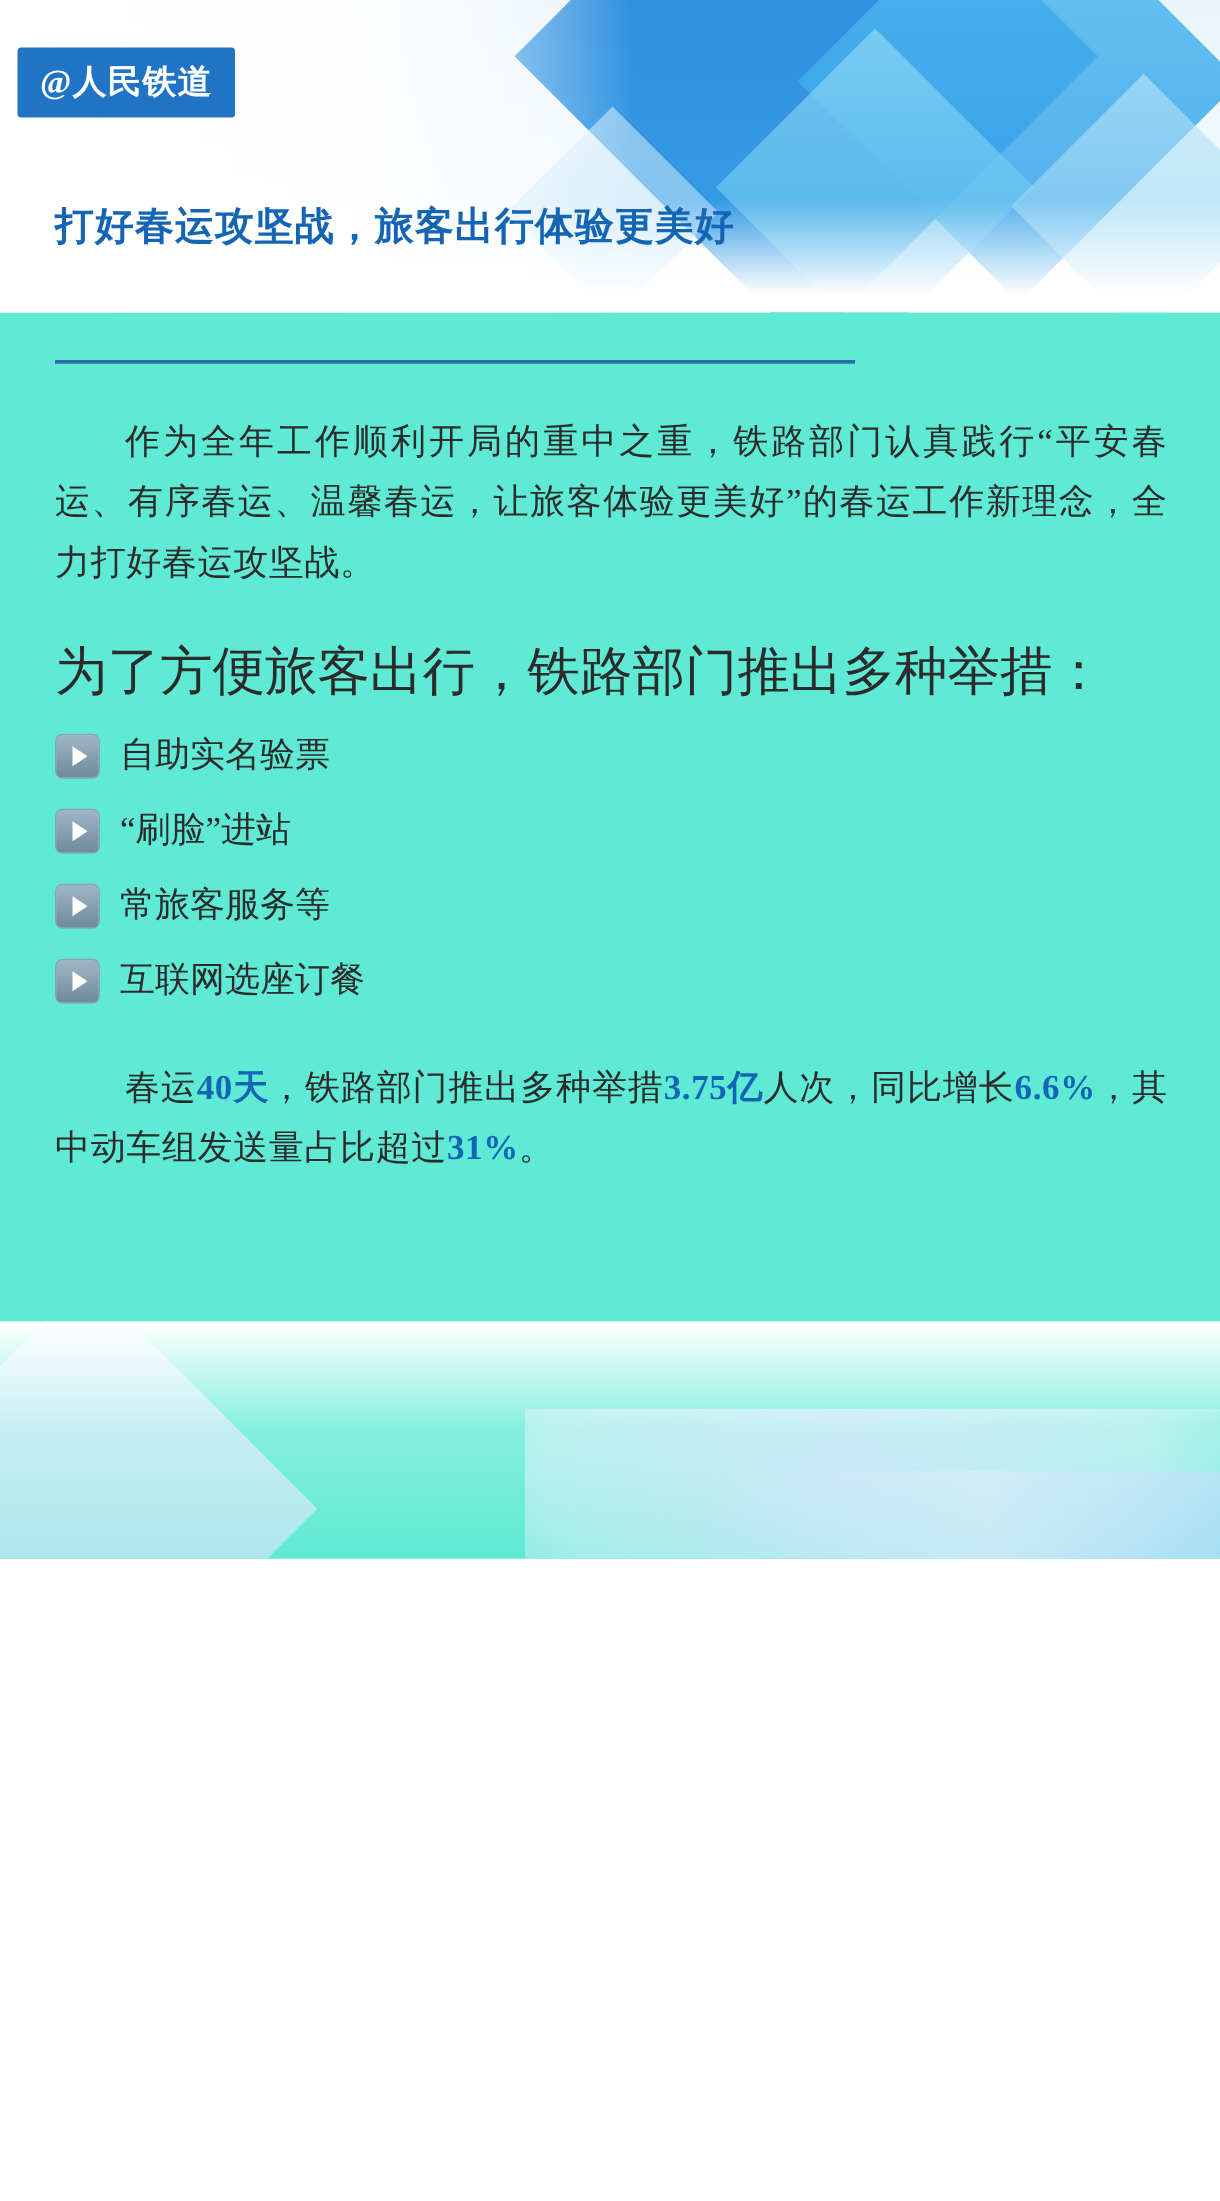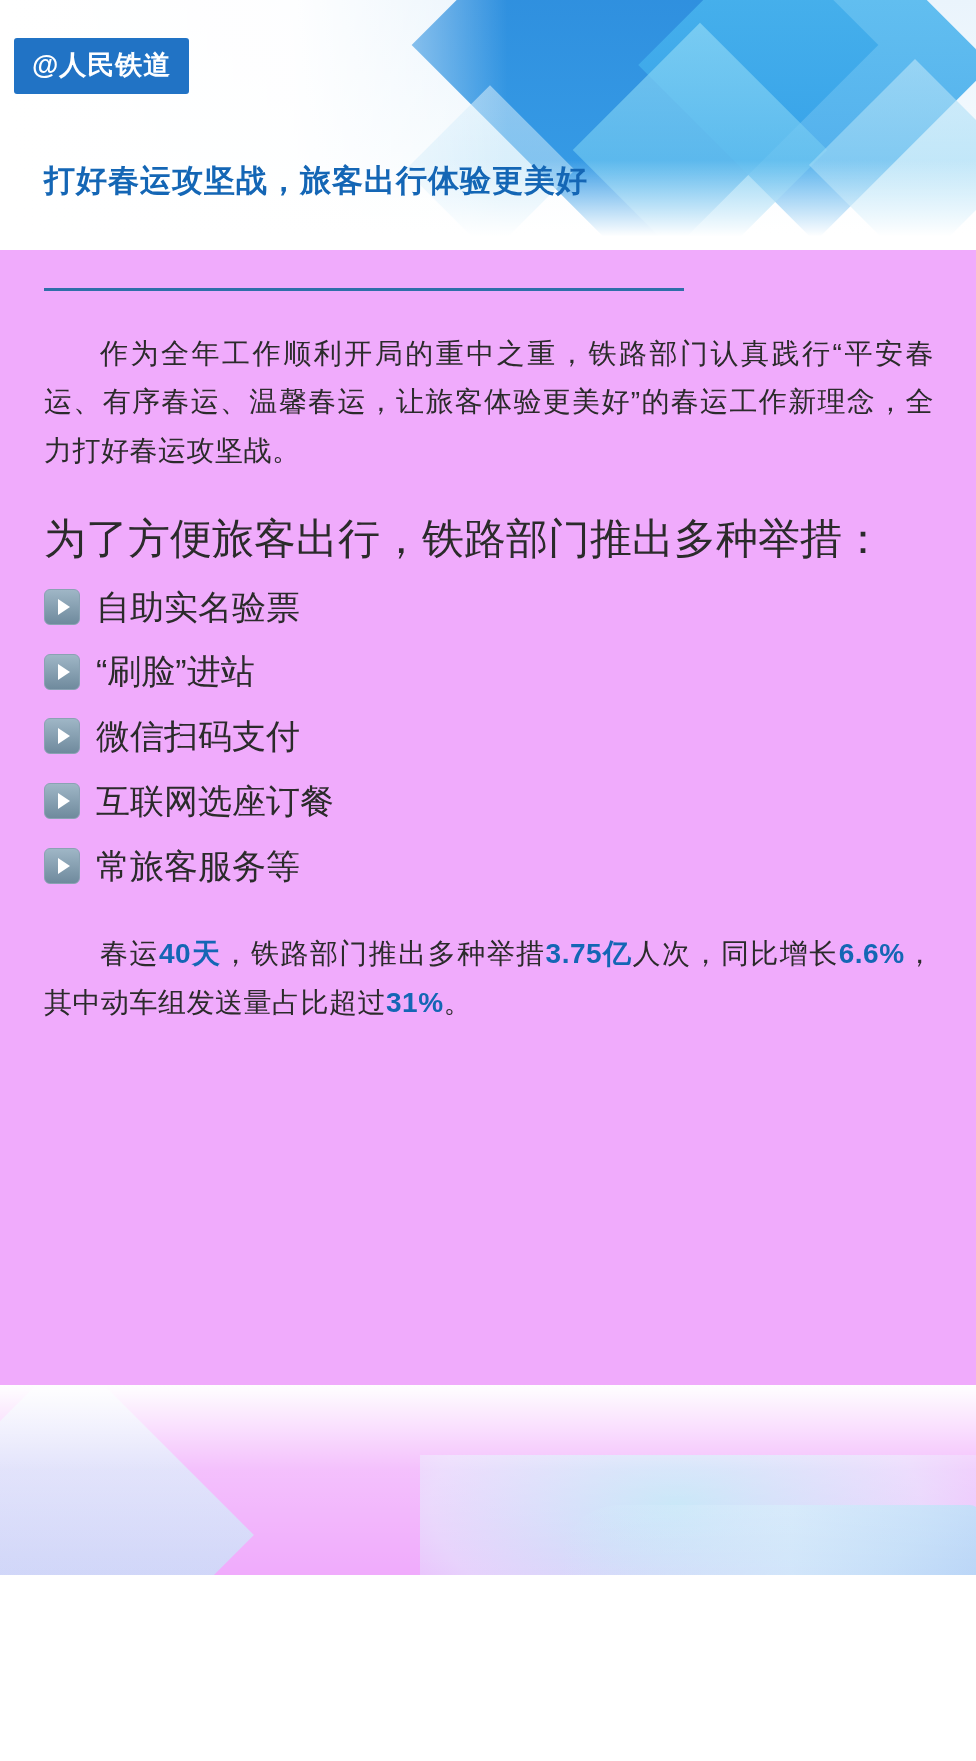--- a/index.html
+++ b/index.html
@@ -10,23 +10,24 @@
     width: 976px;
     height: 1761px;
     background: #ffffff;
     font-family: "Liberation Sans", sans-serif;
     -webkit-font-smoothing: antialiased;
   }
 
   .page {
     position: relative;
     width: 976px;
-    height: 1575px;
+    height: 1247px;
     overflow: hidden;
-    background: #f0abfc;
+    background: #5eead4;
+    font-family: Liberation Serif, serif;
   }
 
   
   .top-band {
     position: absolute;
     left: 0; top: 0;
     width: 976px; height: 250px;
     background: linear-gradient(180deg, #eaf4fc 0%, #f4fafe 60%, #ffffff 100%);
     overflow: hidden;
   }
@@ -162,21 +163,21 @@
   .bullet-icon span {
     display: block;
     width: 0; height: 0;
     border-left: 12px solid #ffffff;
     border-top: 8px solid transparent;
     border-bottom: 8px solid transparent;
     margin-left: 3px;
   }
   .bullet-text {
     color: #2b2b2b;
-    font-size: 34px;
+    font-size: 28px;
     line-height: 1.2;
   }
 
   .stats {
     margin-top: 44px;
   }
   .hl {
     color: #1466b5;
     font-weight: bold;
   }
@@ -253,33 +254,27 @@
       <li class="bullet">
         <span class="bullet-icon">
             <span></span>
           </span>
         <span class="bullet-text">“刷脸”进站</span>
       </li>
       <li class="bullet">
         <span class="bullet-icon">
             <span></span>
           </span>
-        <span class="bullet-text">微信扫码支付</span>
+        <span class="bullet-text">常旅客服务等</span>
       </li>
       <li class="bullet">
         <span class="bullet-icon">
             <span></span>
           </span>
         <span class="bullet-text">互联网选座订餐</span>
-      </li>
-      <li class="bullet">
-        <span class="bullet-icon">
-            <span></span>
-          </span>
-        <span class="bullet-text">常旅客服务等</span>
       </li>
     </ul>
 
     <p class="para indent stats" id="stats-para"><span>春运</span><span class="hl">40天</span><span>，铁路部门推出多种举措</span><span class="hl">3.75亿</span><span>人次，同比增长</span><span class="hl">6.6%</span><span>，其中动车组发送量占比超过</span><span class="hl">31%</span><span>。</span></p>
 
   </div>
 
   <div class="bottom-deco">
     <div class="bd2"></div>
     <div class="bd3"></div>

